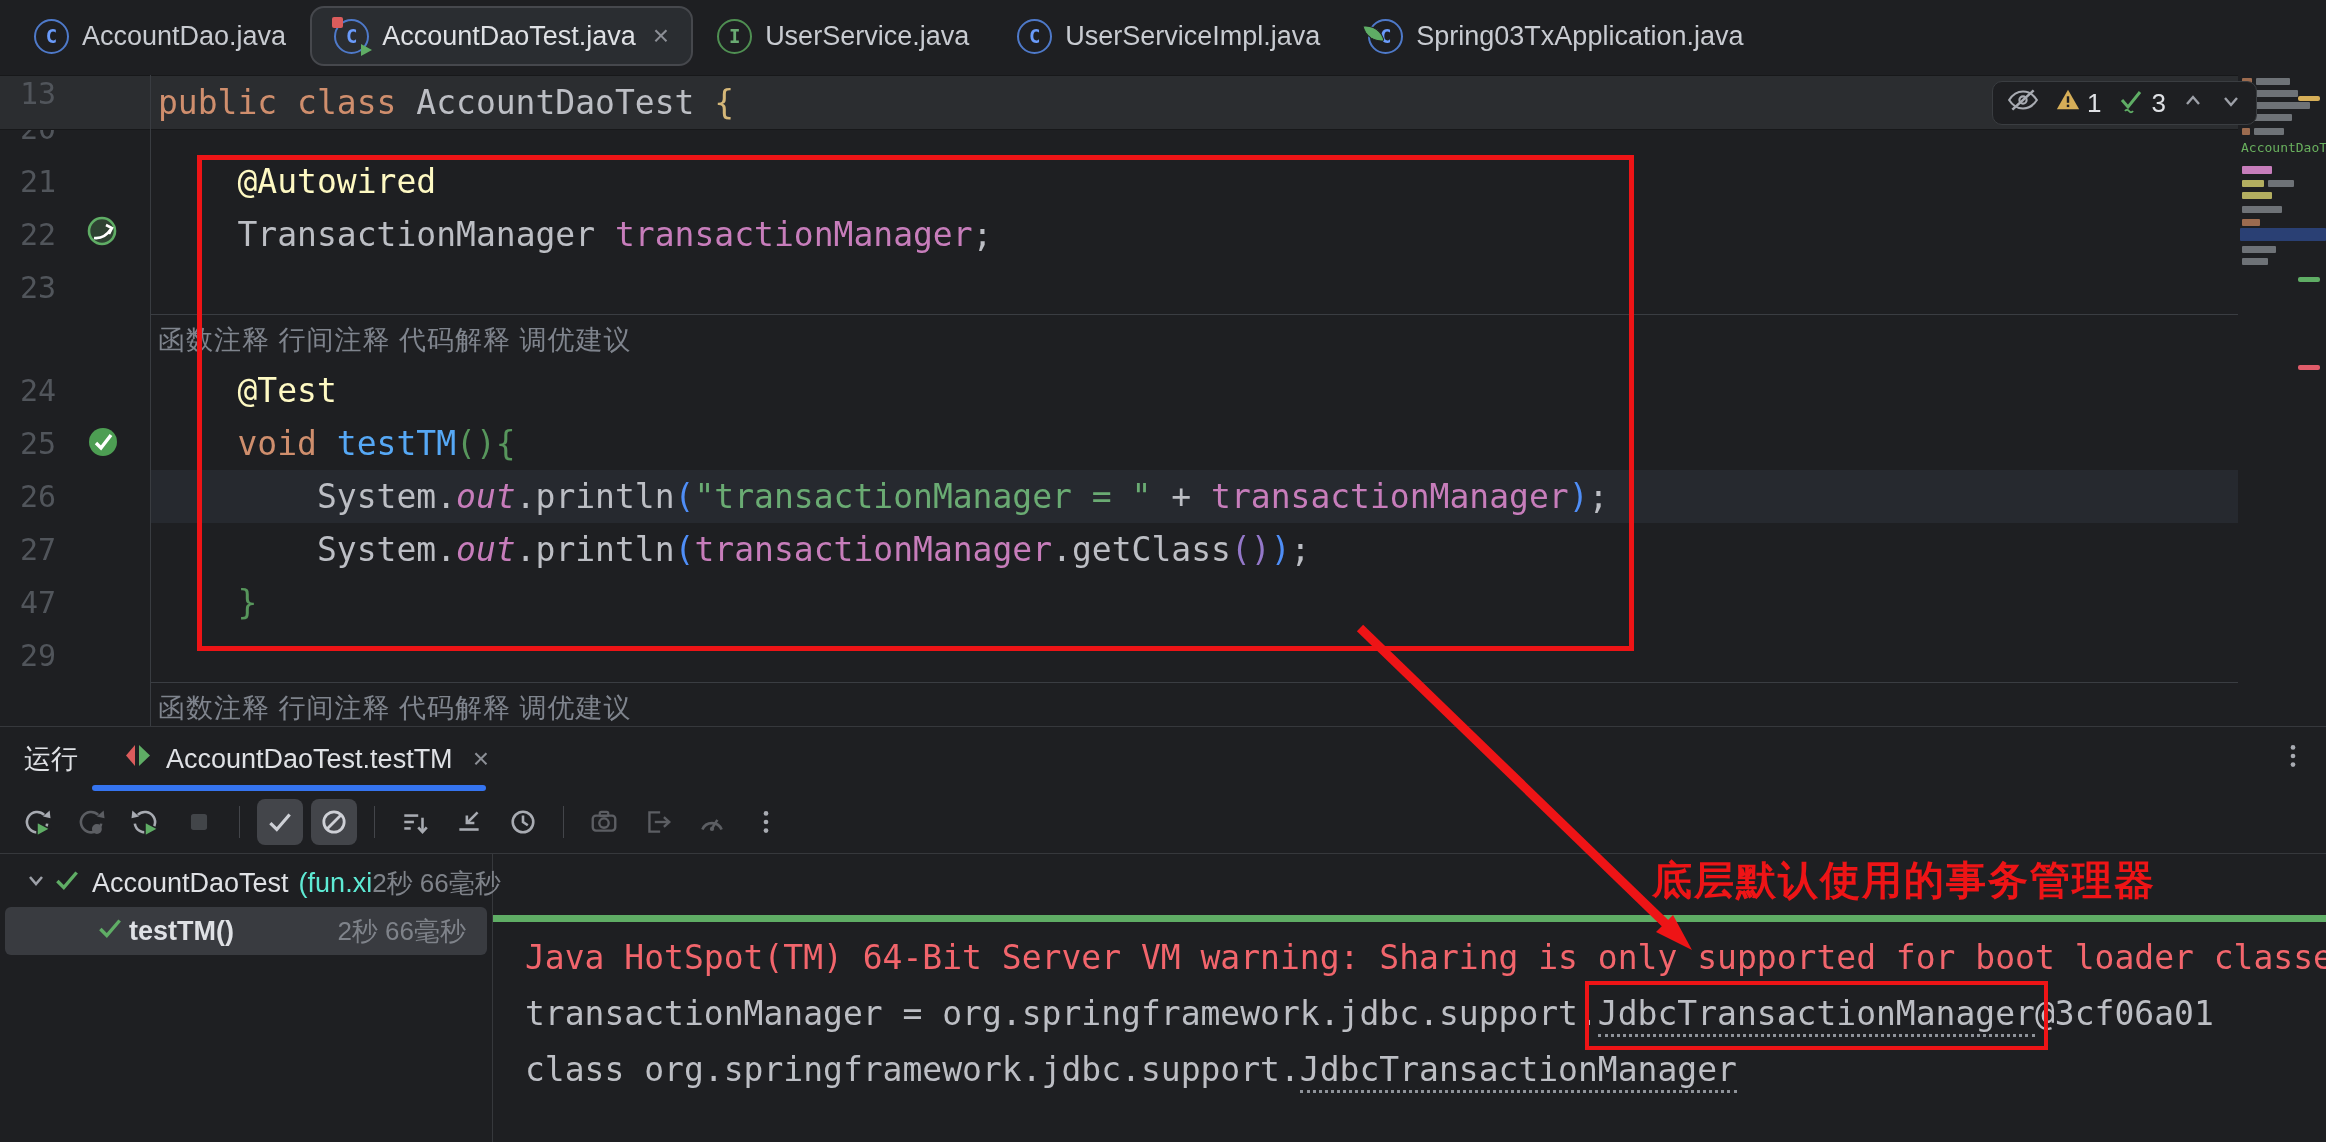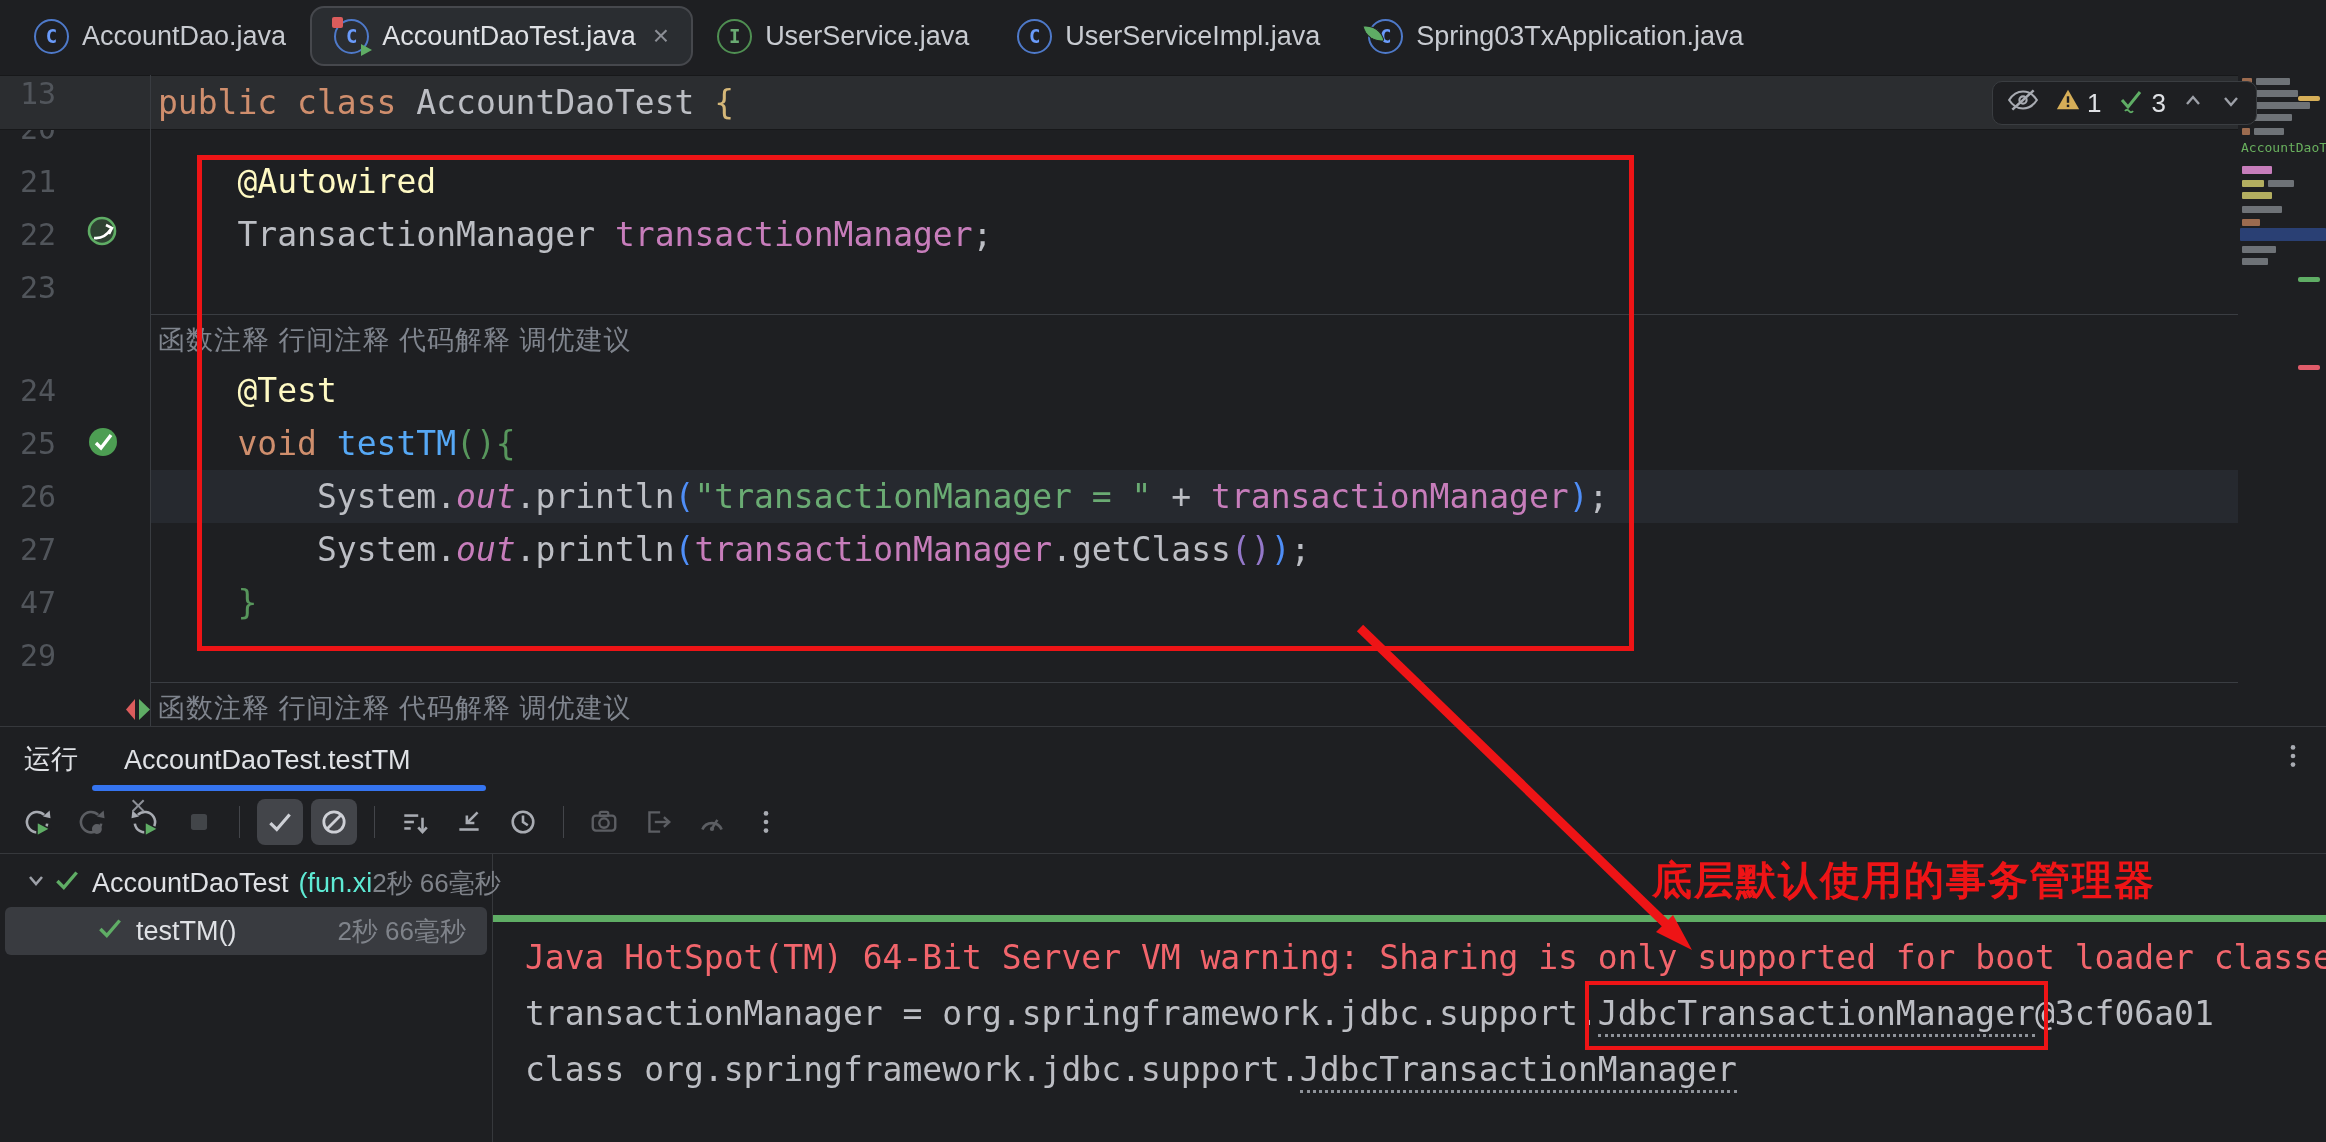--- a/index.html
+++ b/index.html
@@ -39,21 +39,21 @@
   .pill .cnt{margin-left:-10px;}
   
   .minimap{position:absolute;left:2240px;top:76px;width:86px;height:560px;z-index:3;}
   .mbar{position:absolute;border-radius:1px;}
   .mlabel{position:absolute;left:1px;font:13px "DejaVu Sans Mono",monospace;color:#69b05e;white-space:nowrap;}
   .stripe-mark{position:absolute;left:2298px;width:22px;height:5px;border-radius:2px;z-index:3;}
   
   .runpanel{position:absolute;left:0;top:726px;width:100%;height:416px;background:#1e1f22;border-top:1px solid #36383c;z-index:10;}
   .run-header{height:64px;display:flex;align-items:center;position:relative;}
   .run-title{margin-left:24px;font-size:27px;color:#dfe1e5;}
-  .run-tab{margin-left:46px;display:flex;gap:14px;align-items:flex-start;font-size:27px;color:#dfe1e5;cursor:pointer;flex-direction:column;}
+  .run-tab{margin-left:46px;display:flex;gap:14px;align-items:center;font-size:27px;color:#dfe1e5;cursor:pointer;}
   .run-tab .close{color:#8c8f96;font-size:28px;margin-left:6px;}
   .run-underline{position:absolute;left:92px;top:58px;width:394px;height:6px;background:#3574f0;border-radius:3px;}
   .header-kebab{position:absolute;right:18px;top:14px;color:#a8abb2;}
   .run-toolbar{height:62px;display:flex;align-items:center;gap:8px;padding-left:14px;border-bottom:1px solid #36383c;}
   .tbtn{width:46px;height:46px;border-radius:8px;display:flex;align-items:center;justify-content:center;color:#a8abb2;cursor:pointer;}
   .tbtn.selected{background:#43454a;color:#ced0d6;}
   .tbtn.disabled{opacity:.45;}
   .tsep{width:1px;height:32px;background:#43454a;margin:0 9px;flex:none;}
   .run-content{position:absolute;top:127px;left:0;right:0;bottom:0;display:flex;}
   .tree{width:493px;border-right:1px solid #36383c;padding-top:5px;box-sizing:border-box;flex:none;}
@@ -369,21 +369,21 @@
               </svg></span>
             <span style="margin-left: 10px;">AccountDaoTest</span>
             <span class="tree-suffix">(fun.xi</span>
             <span class="tree-time">2秒 66毫秒</span>
           </div>
           <div class="tree-row selected">
             <span class="chev" style="margin-left: 60px;"></span>
             <span class="checkmark"><svg width="30" height="30" viewBox="0 0 28 28">
                 <polyline points="5,15 11,21 23,7" fill="none" stroke="#5fad65" stroke-width="3.2"></polyline>
               </svg></span>
-            <span style="margin-left: 11px;">testTM()</span>
+            <span style="margin-left: 4px; font-weight: bold;">testTM()</span>
             <span class="tree-time">2秒 66毫秒</span>
           </div>
         </div>
       <div class="console">
         <div class="console-progress"></div>
         <div class="console-pre" id="console-pre"><div><span class="c-err">Java HotSpot(TM) 64-Bit Server VM warning: Sharing is only supported for boot loader classes</span></div><div><span class="c-out">transactionManager = org.springframework.jdbc.support.</span><span class="c-out c-link c-frame">JdbcTransactionManager</span><span class="c-out">@3cf06a01</span></div><div><span class="c-out">class org.springframework.jdbc.support.</span><span class="c-out c-link">JdbcTransactionManager</span></div></div>
       </div>
     </div>
   </div>
 

